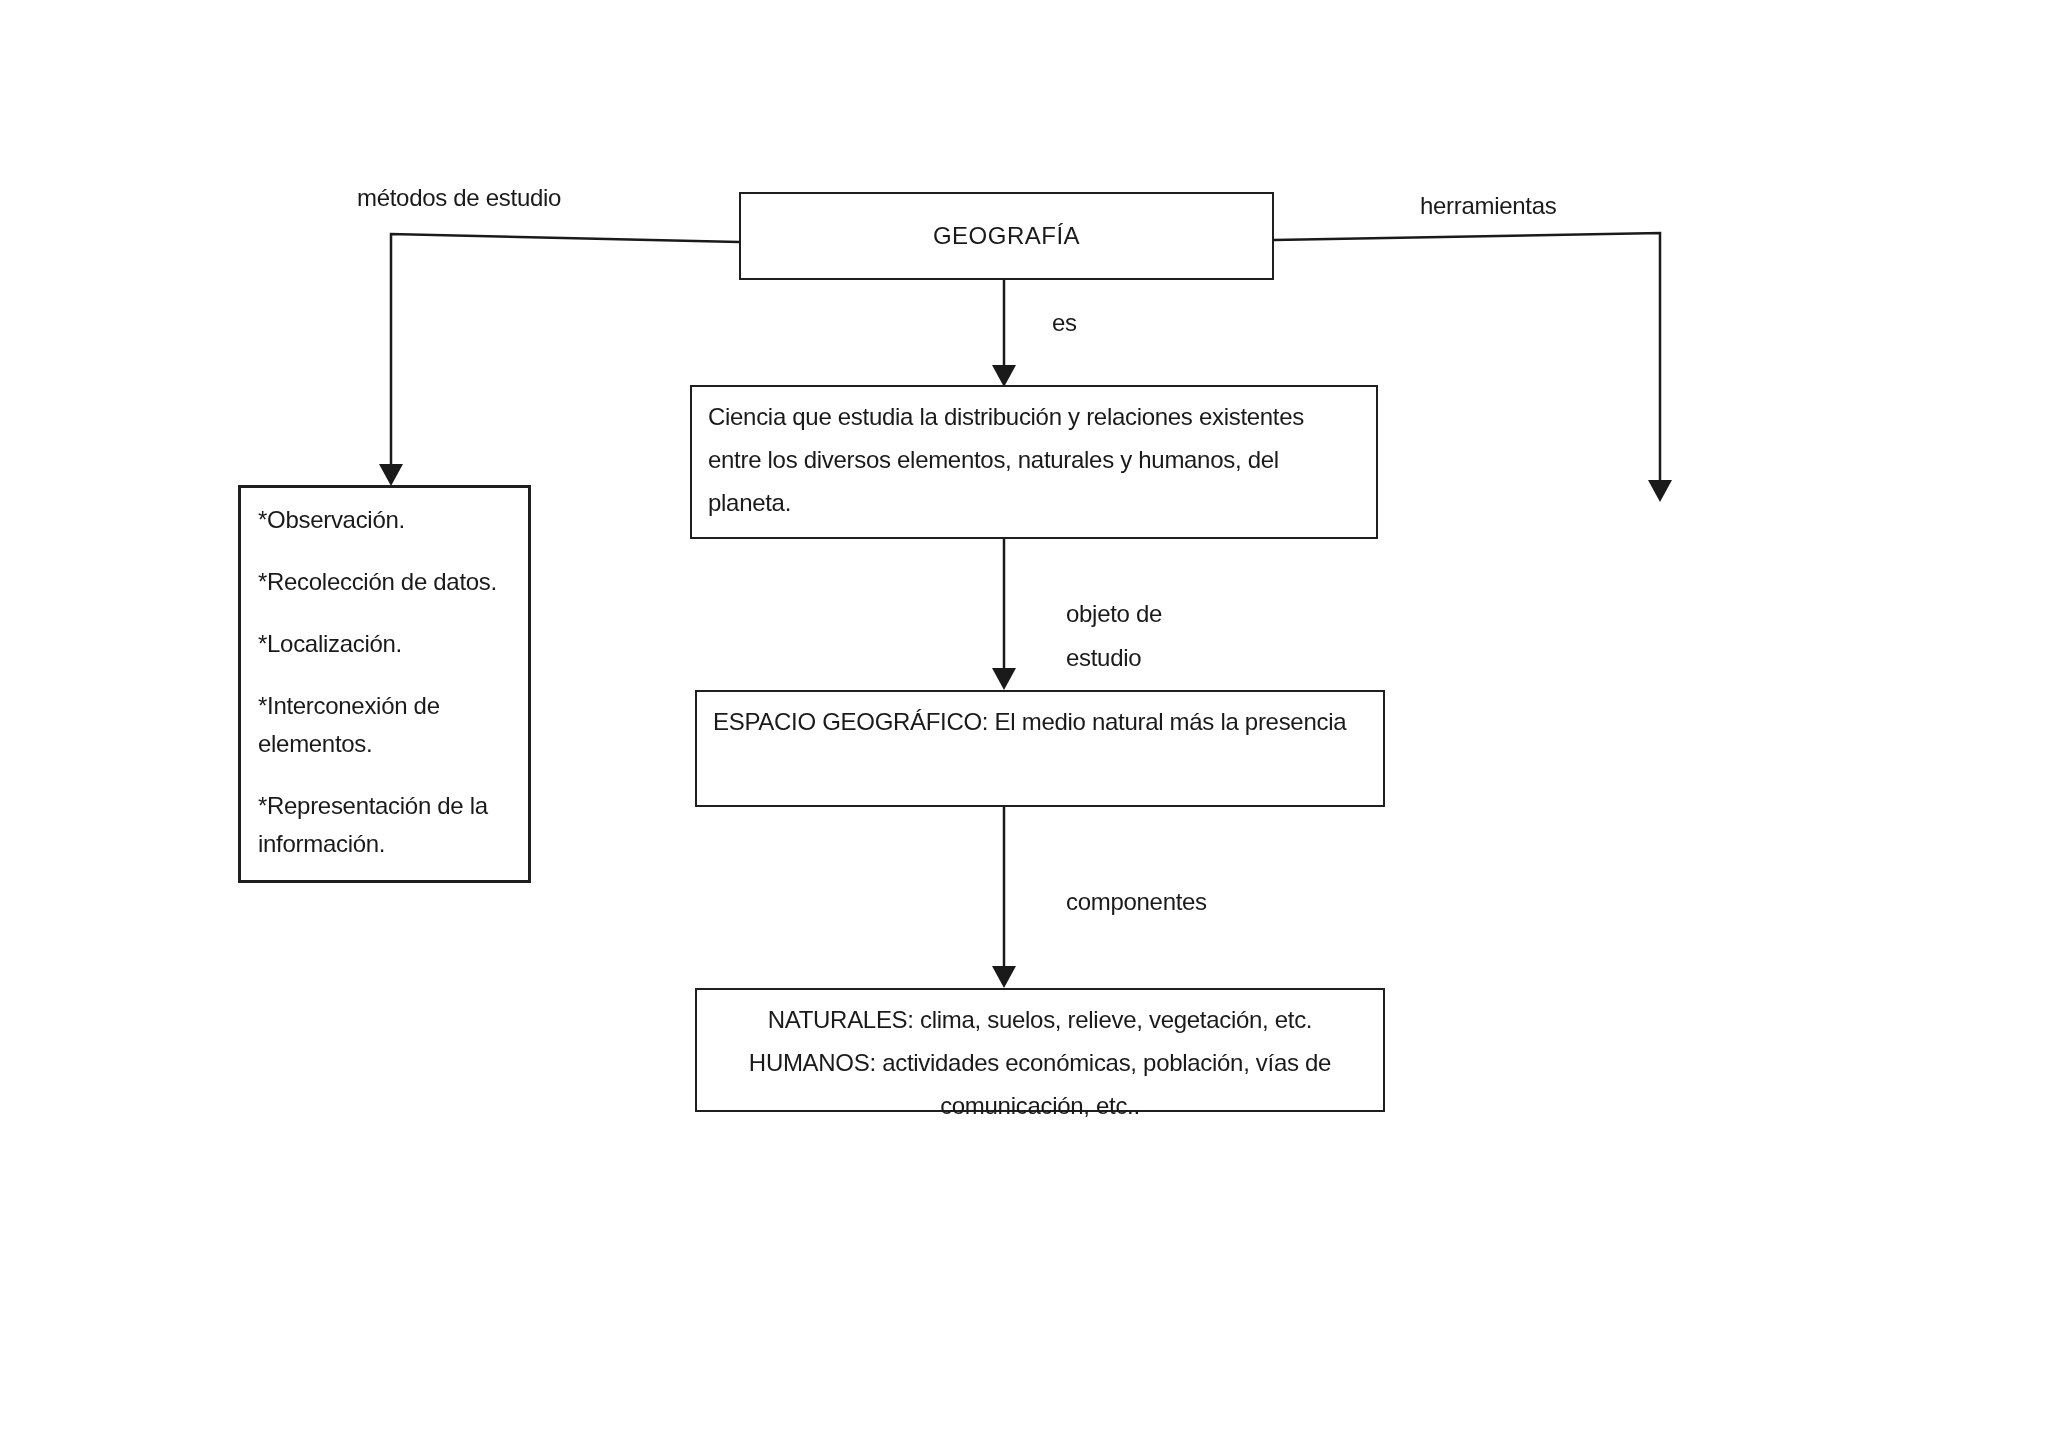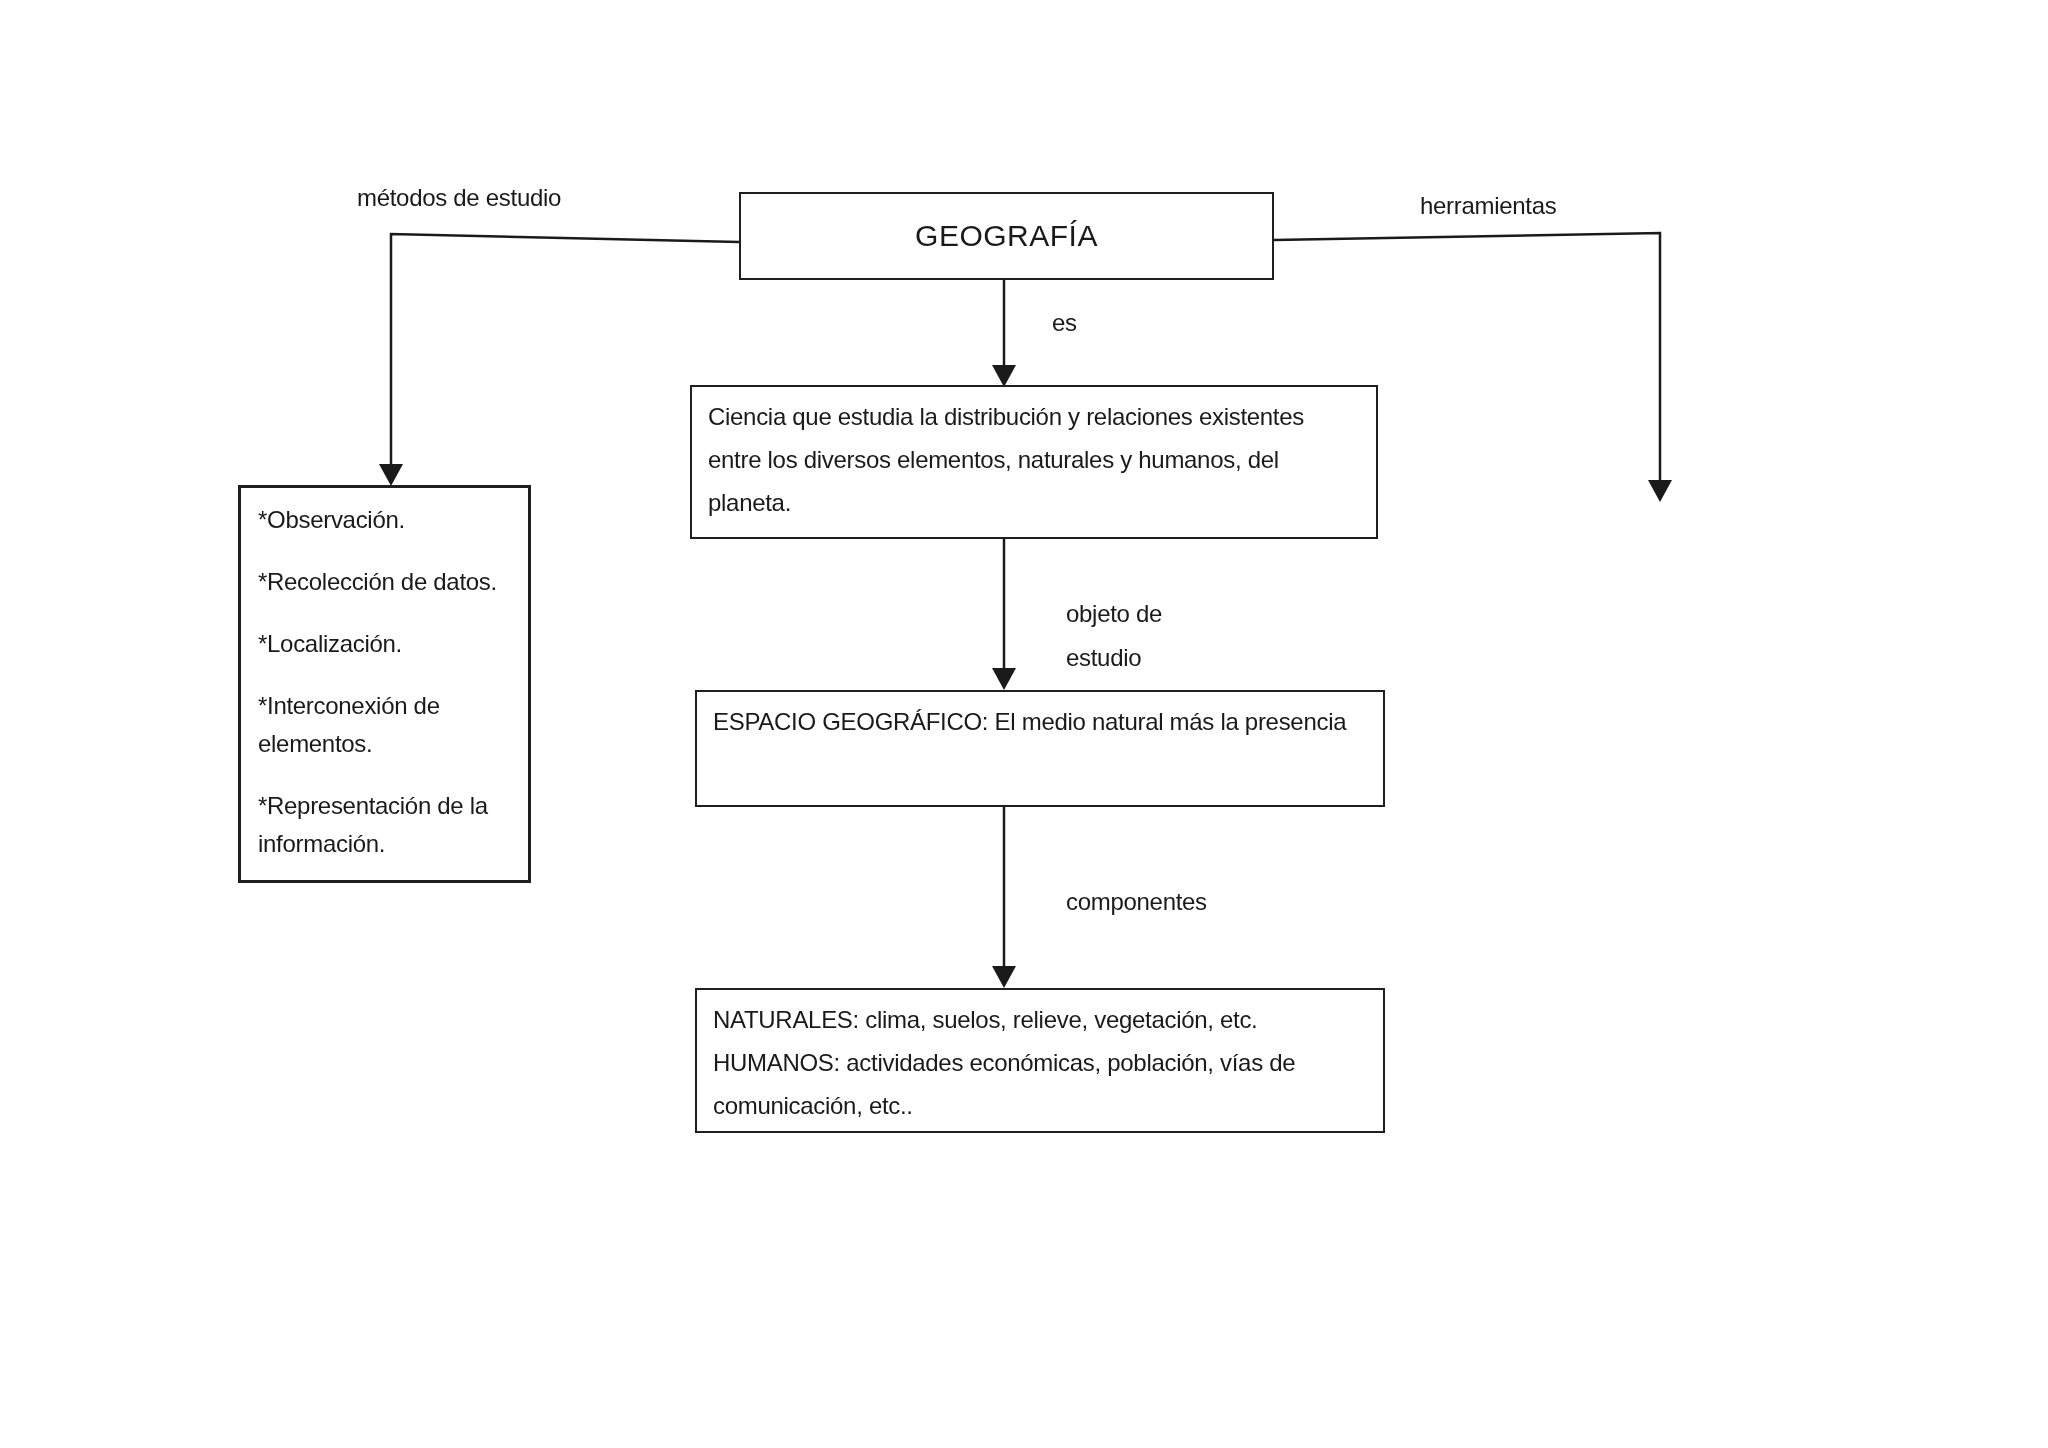--- a/index.html
+++ b/index.html
@@ -32,33 +32,33 @@
   .title-box {
     left: 739px;
     top: 192px;
     width: 535px;
     height: 88px;
     display: flex;
     align-items: center;
     justify-content: center;
   }
   .title-box .title-text {
-    font-size: 30px;
+    font-size: 24px;
     letter-spacing: 0.5px;
   }
   .center-box {
     font-size: 24px;
     letter-spacing: -0.3px;
     line-height: 43px;
     padding: 8px 16px;
   }
   .center-box p { margin: 0; }
   .definition-box { left: 690px; top: 385px; width: 688px; height: 154px; }
   .space-box      { left: 695px; top: 690px; width: 690px; height: 117px; }
-  .components-box { left: 695px; top: 988px; width: 690px; height: 145px; }
+  .components-box { left: 695px; top: 988px; width: 690px; height: 124px; text-align: center; }
   .side-box {
     font-size: 24px;
     letter-spacing: -0.3px;
     line-height: 38px;
   }
   .side-box p { margin: 0 0 24px 0; }
   .methods-box {
     left: 238px;
     top: 485px;
     width: 293px;

